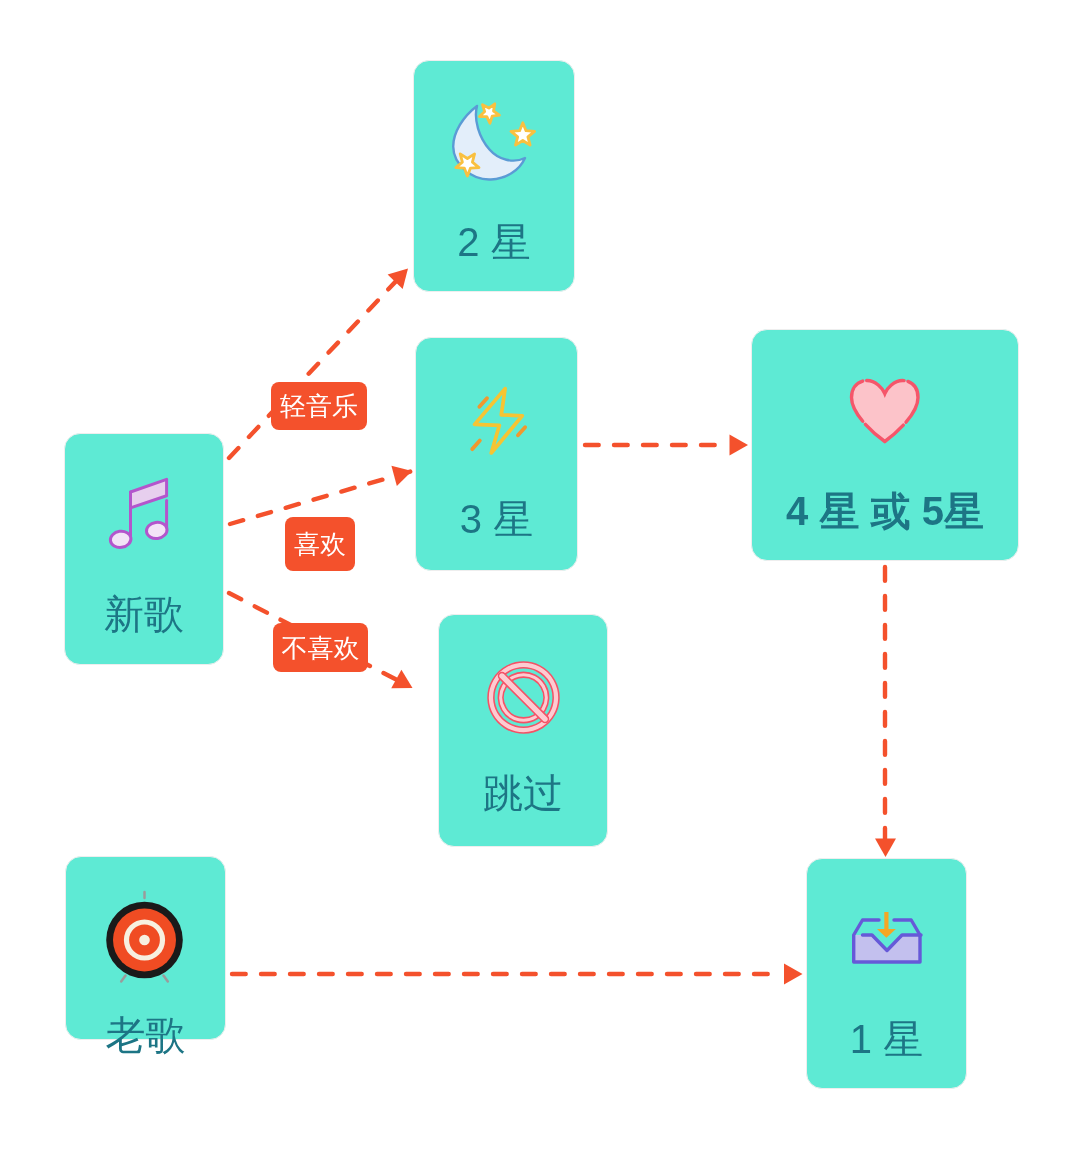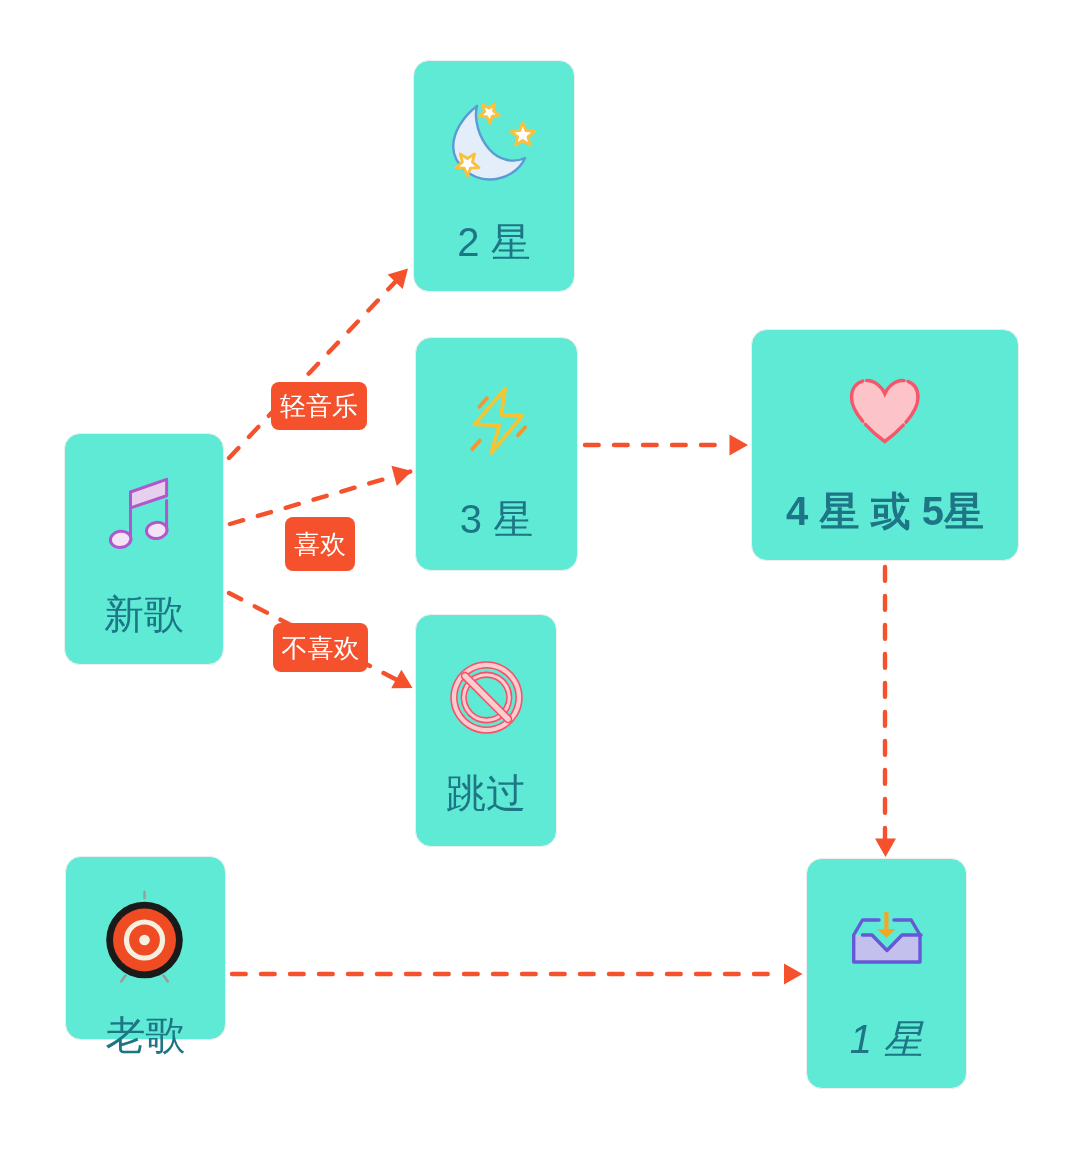--- a/index.html
+++ b/index.html
@@ -102,21 +102,21 @@
 
   <div class="node" style="left:751px;top:329px;width:268px;height:232px;">
     <div class="ico" style="top:44px;">
       <svg width="82" height="74" viewBox="0 0 82 74">
         <path d="M40.8 67.5 C 40.8 67.5, 7.5 44, 7.5 23.5 C 7.5 12.5, 15 6.5, 23 6.5 C 31.5 6.5, 38.5 14, 40.8 19.5 C 43.1 14, 50 6.5, 58.5 6.5 C 66.5 6.5, 74 12.5, 74 23.5 C 74 44, 40.8 67.5, 40.8 67.5 Z" fill="#fcc3c9" stroke="#f5566a" stroke-width="3.4" stroke-linecap="round" stroke-dasharray="48 4" stroke-dashoffset="22"></path>
       </svg>
     </div>
     <div class="lbl" style="top:161px;font-weight:bold;">4 星 或 5星</div>
   </div>
 
-  <div class="node" style="left:415px;top:614px;width:142px;height:233px;">
+  <div class="node" style="left:438px;top:614px;width:170px;height:233px;">
     <div class="ico" style="top:36px;">
       <svg width="93" height="93" viewBox="0 0 90 90">
         <g fill="#fecbd1" stroke="#f45266" stroke-width="1.5" fill-rule="evenodd">
           <path d="M45 10.7 A34.3 34.3 0 1 1 44.99 10.7 Z M45 16.3 A28.7 28.7 0 1 0 45.01 16.3 Z"></path>
           <path d="M45 20.7 A24.3 24.3 0 1 1 44.99 20.7 Z M45 25.3 A19.7 19.7 0 1 0 45.01 25.3 Z"></path>
           <g transform="rotate(45 45 45)">
               <rect x="12.2" y="41.7" width="65.6" height="6.6" rx="3.3"></rect>
             </g>
         </g>
       </svg>
@@ -135,21 +135,21 @@
         <circle cx="45.5" cy="54" r="38.3" fill="#1a1a1a"></circle>
         <circle cx="45.5" cy="54" r="31.5" fill="#f04c23"></circle>
         <circle cx="45.5" cy="54" r="20.6" fill="#f7f0e0"></circle>
         <circle cx="45.5" cy="54" r="15.4" fill="#f04c23"></circle>
         <circle cx="45.5" cy="54" r="5.3" fill="#f7f0e0"></circle>
       </svg>
     </div>
     <div class="lbl" style="top:158px;">老歌</div>
   </div>
 
-  <div class="node" style="left:806px;top:858px;width:161px;height:231px;font-style:italic;">
+  <div class="node" style="left:806px;top:858px;width:161px;height:231px;">
     <div class="ico" style="top:42px;">
       <svg width="87" height="75" viewBox="0 0 87 75">
         <path d="M11 34 L29 34 L44 49.5 L59 34 L77 34 L77 61 L11 61 Z" fill="#c3c0ee"></path>
         <path d="M36 19 L19.5 19 L10.7 34 L10.7 61 L77 61 L77 34 L68.2 19 L51 19" fill="none" stroke="#6659d8" stroke-width="3.4" stroke-linejoin="round" stroke-linecap="round"></path>
         <path d="M19.5 34 L29 34 L44 49.5 L59 34 L78 34" fill="none" stroke="#6659d8" stroke-width="3.4" stroke-linejoin="round" stroke-linecap="round"></path>
         <path d="M43.4 11 L43.4 30" stroke="#f5a623" stroke-width="4.2" fill="none"></path>
         <path d="M34 28 L43.4 36.8 L52.8 28 Z" fill="#f5a623"></path>
       </svg>
     </div>
     <div class="lbl" style="top:160px;">1 星</div>

